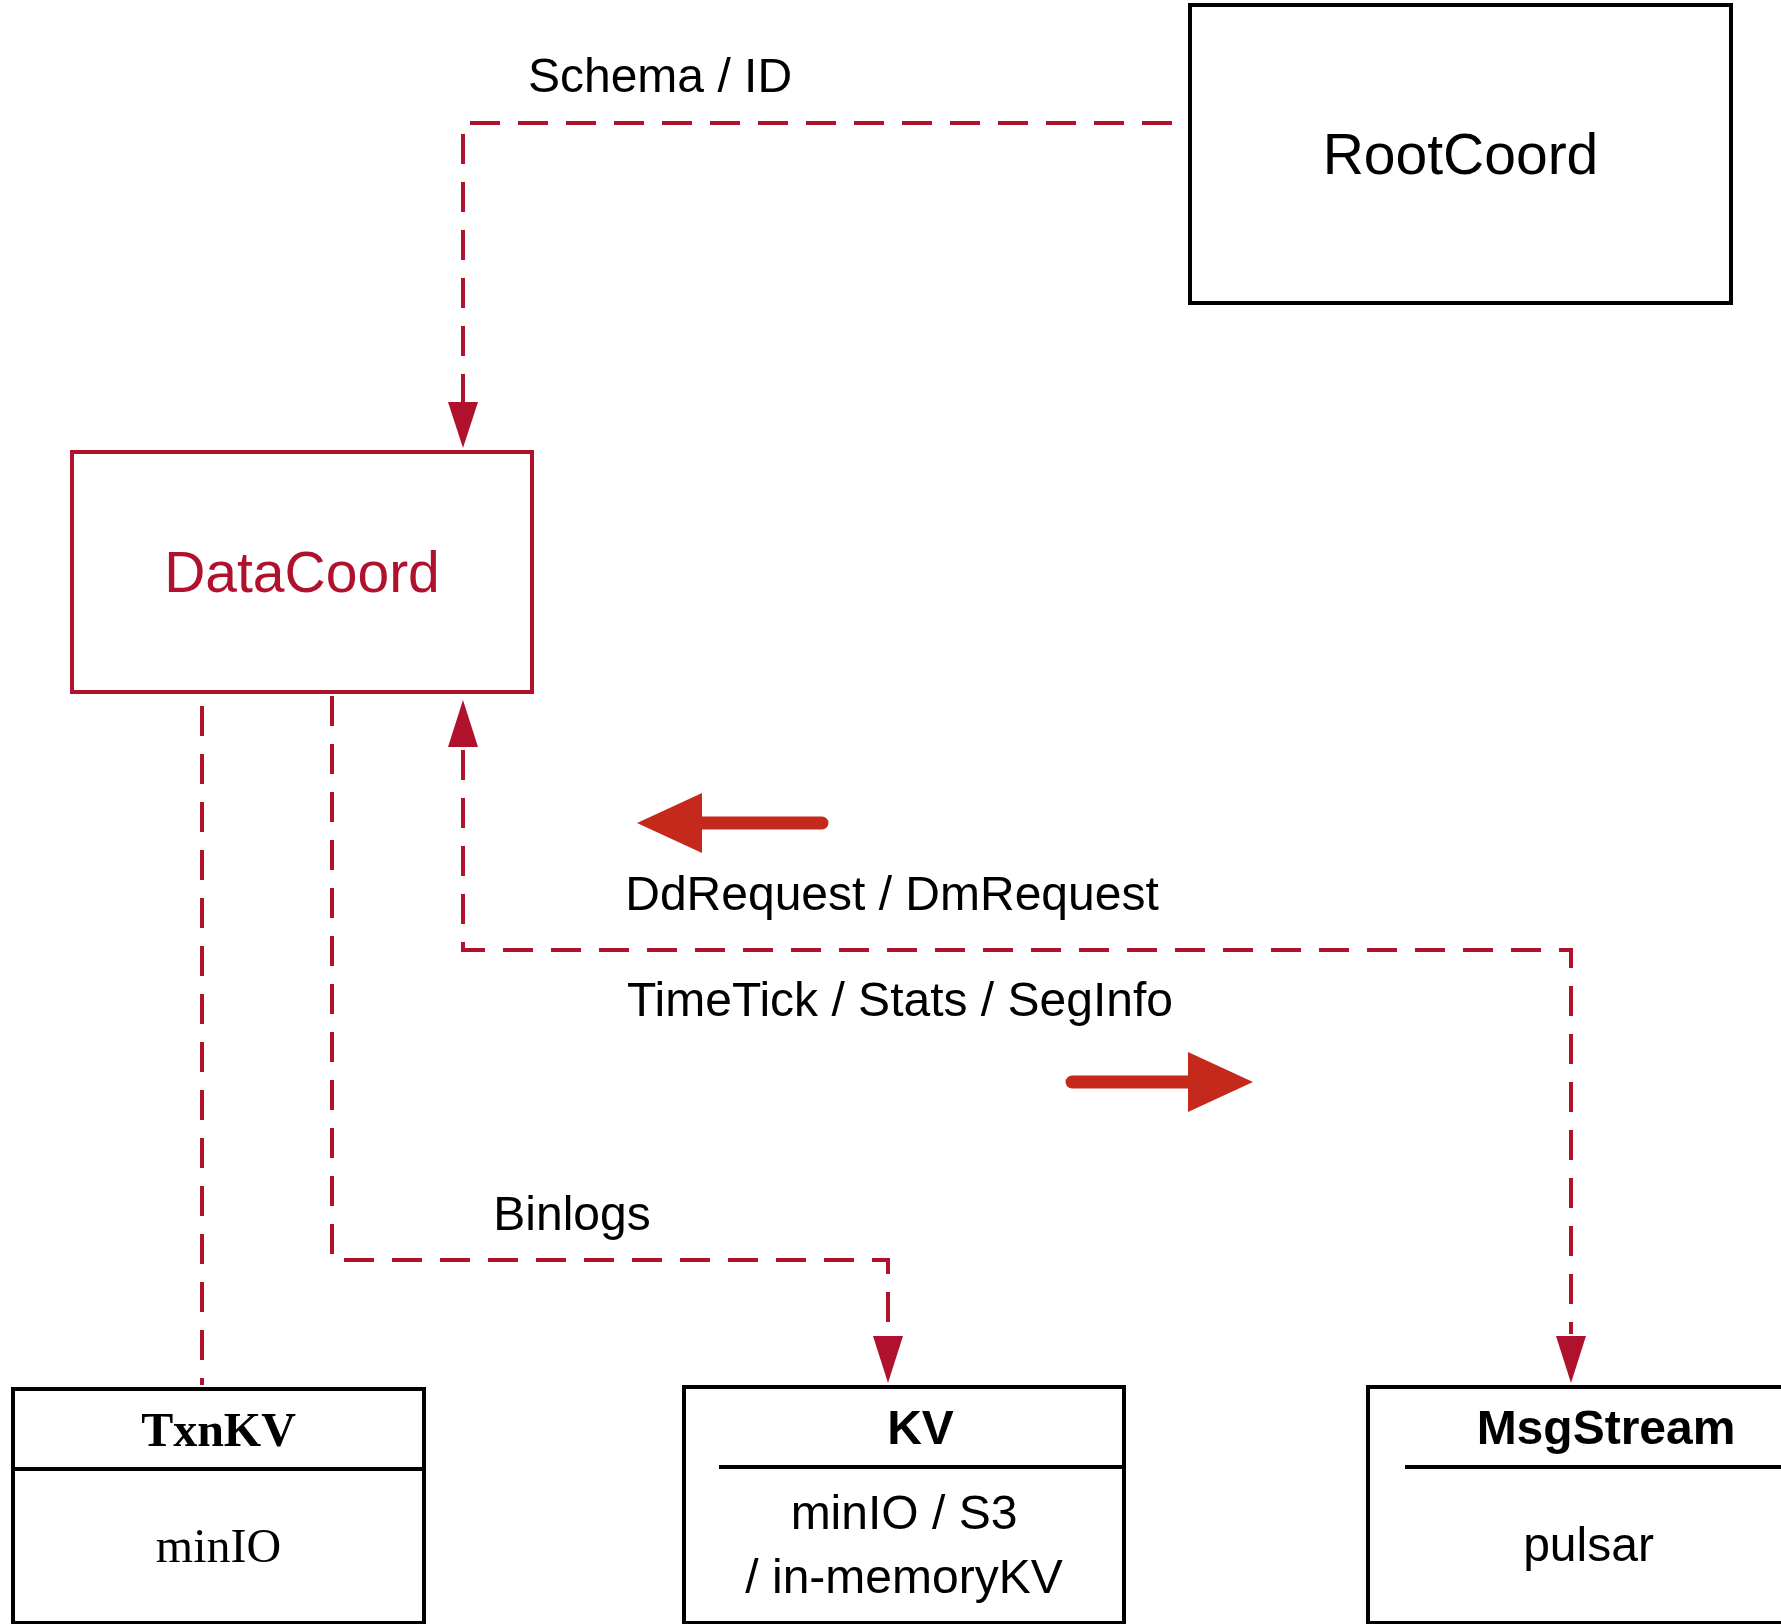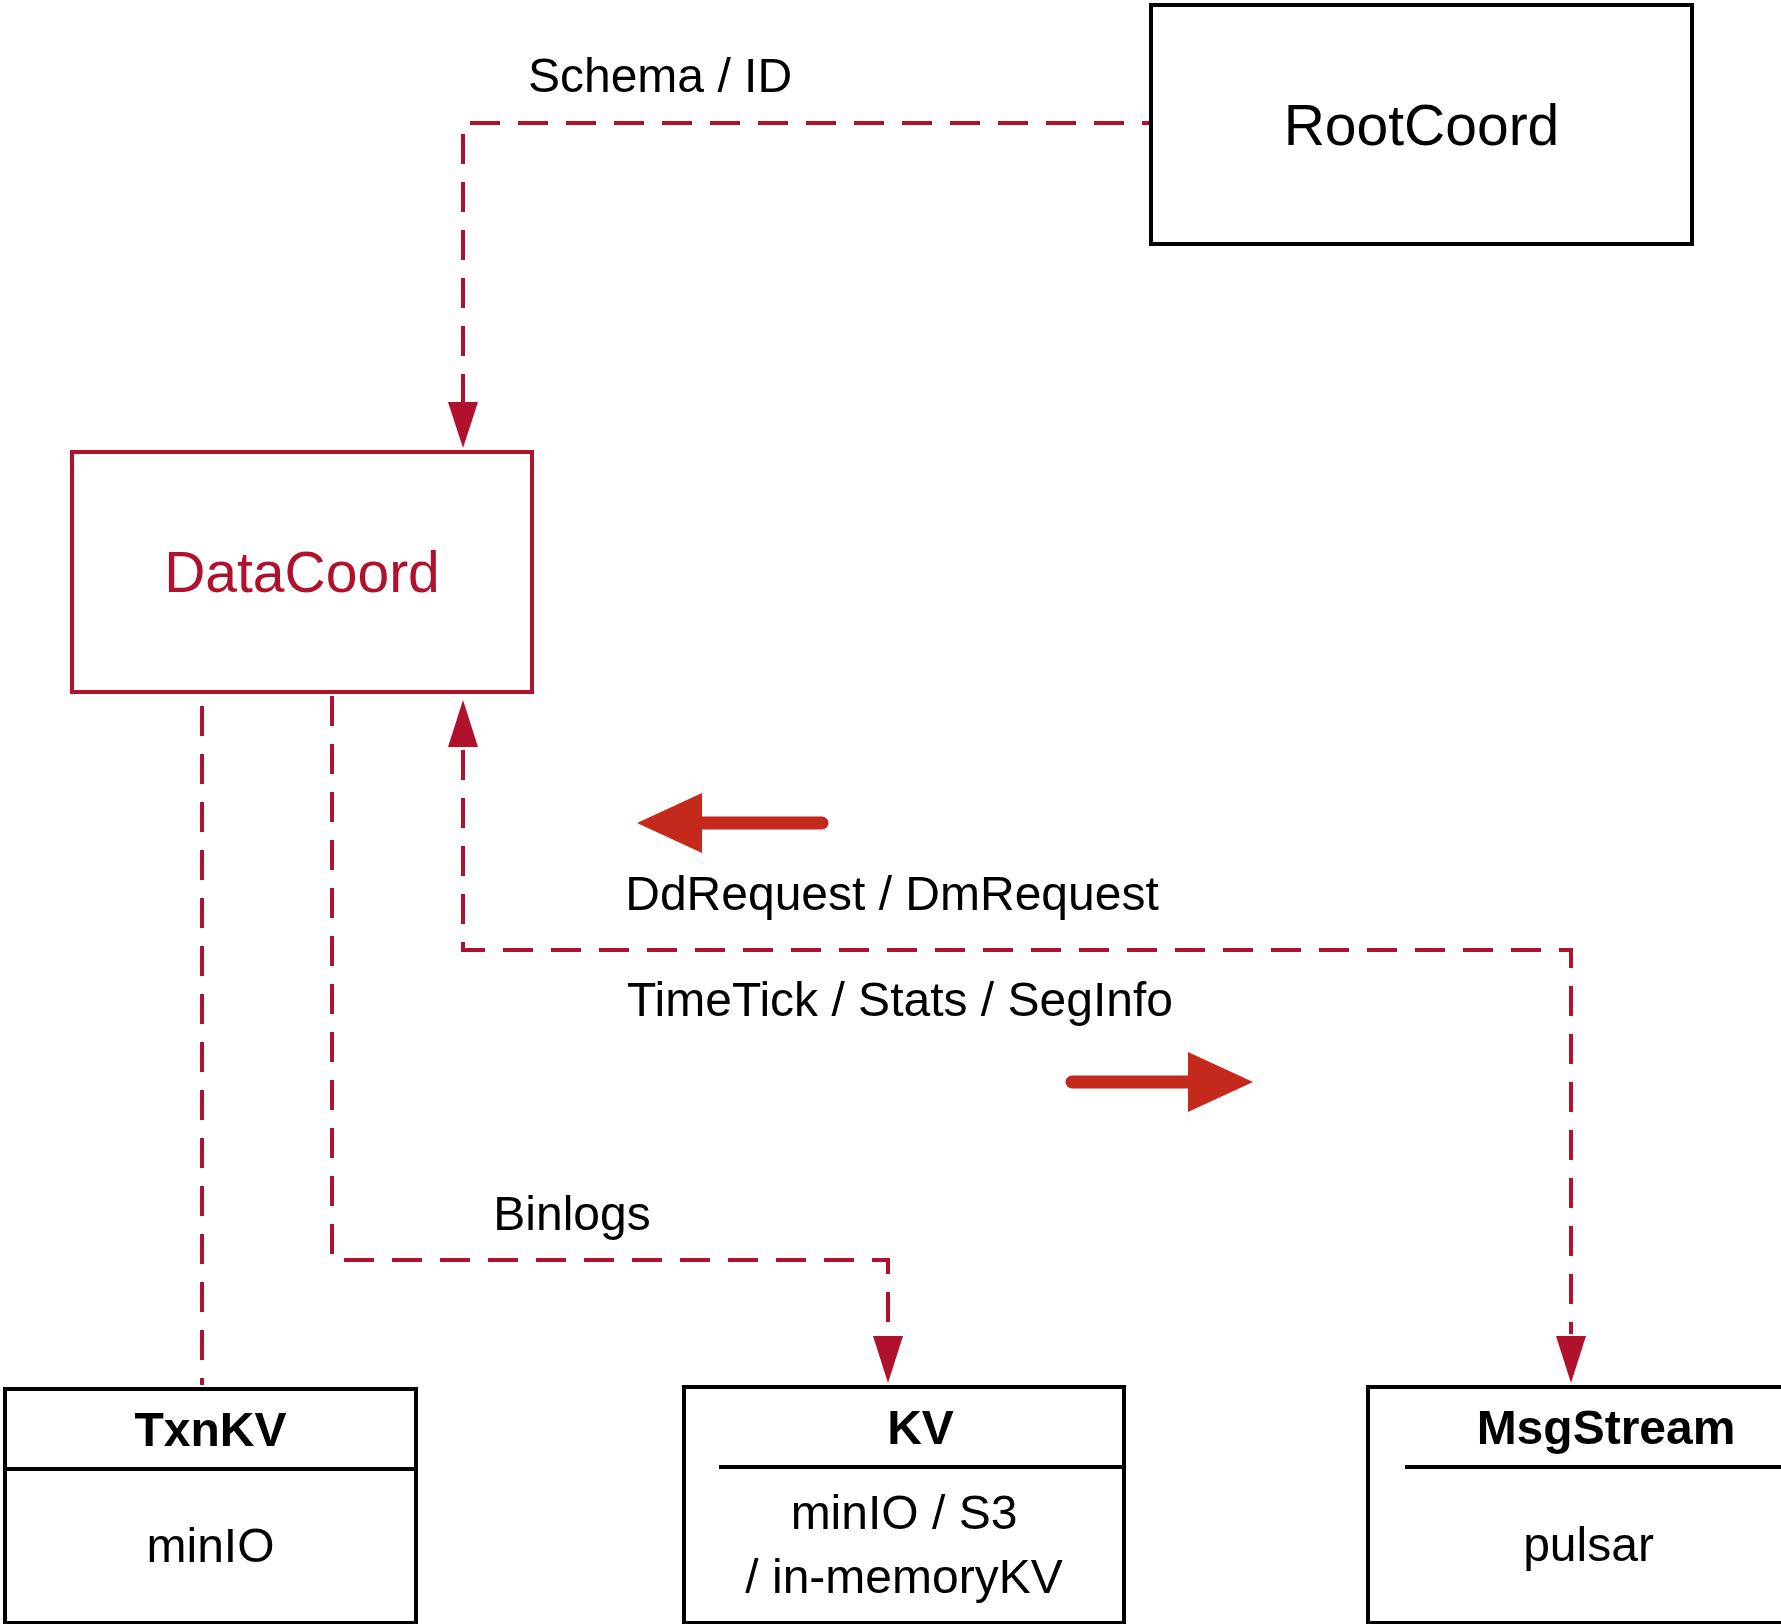--- a/index.html
+++ b/index.html
@@ -35,31 +35,31 @@
     justify-content:center;
   }
   .node-plain{
     border:4px solid var(--box-border-black);
   }
   .node-title-big{
     font-size:57px;
     color:var(--label-black);
     white-space:nowrap;
   }
-  .node-rootcoord{left:1149px;top:3px;width:545px;height:243px;}
+  .node-rootcoord{left:1188px;top:3px;width:545px;height:302px;}
   .node-datacoord{
     left:70px;top:450px;width:464px;height:244px;
     border:4px solid var(--connector-red);
   }
   .node-datacoord .node-title-big{color:var(--connector-red);}
   .node-split{
     border:4px solid var(--box-border-black);
     display:block;
   }
-  .node-txnkv{left:3px;top:1387px;width:407px;height:230px;}
+  .node-txnkv{left:11px;top:1387px;width:407px;height:230px;font-family:Liberation Serif, serif;}
   .node-kv{left:682px;top:1385px;width:403px;height:232px;padding-left:33px;}
   .node-msgstream{left:1366px;top:1385px;width:402px;height:232px;padding-left:35px;}
   .split-header{
     height:76px;
     border-bottom:4px solid var(--box-border-black);
     display:flex;align-items:center;justify-content:center;
     font-size:48px;font-weight:bold;color:var(--label-black);
     white-space:nowrap;
   }
   .split-body{

